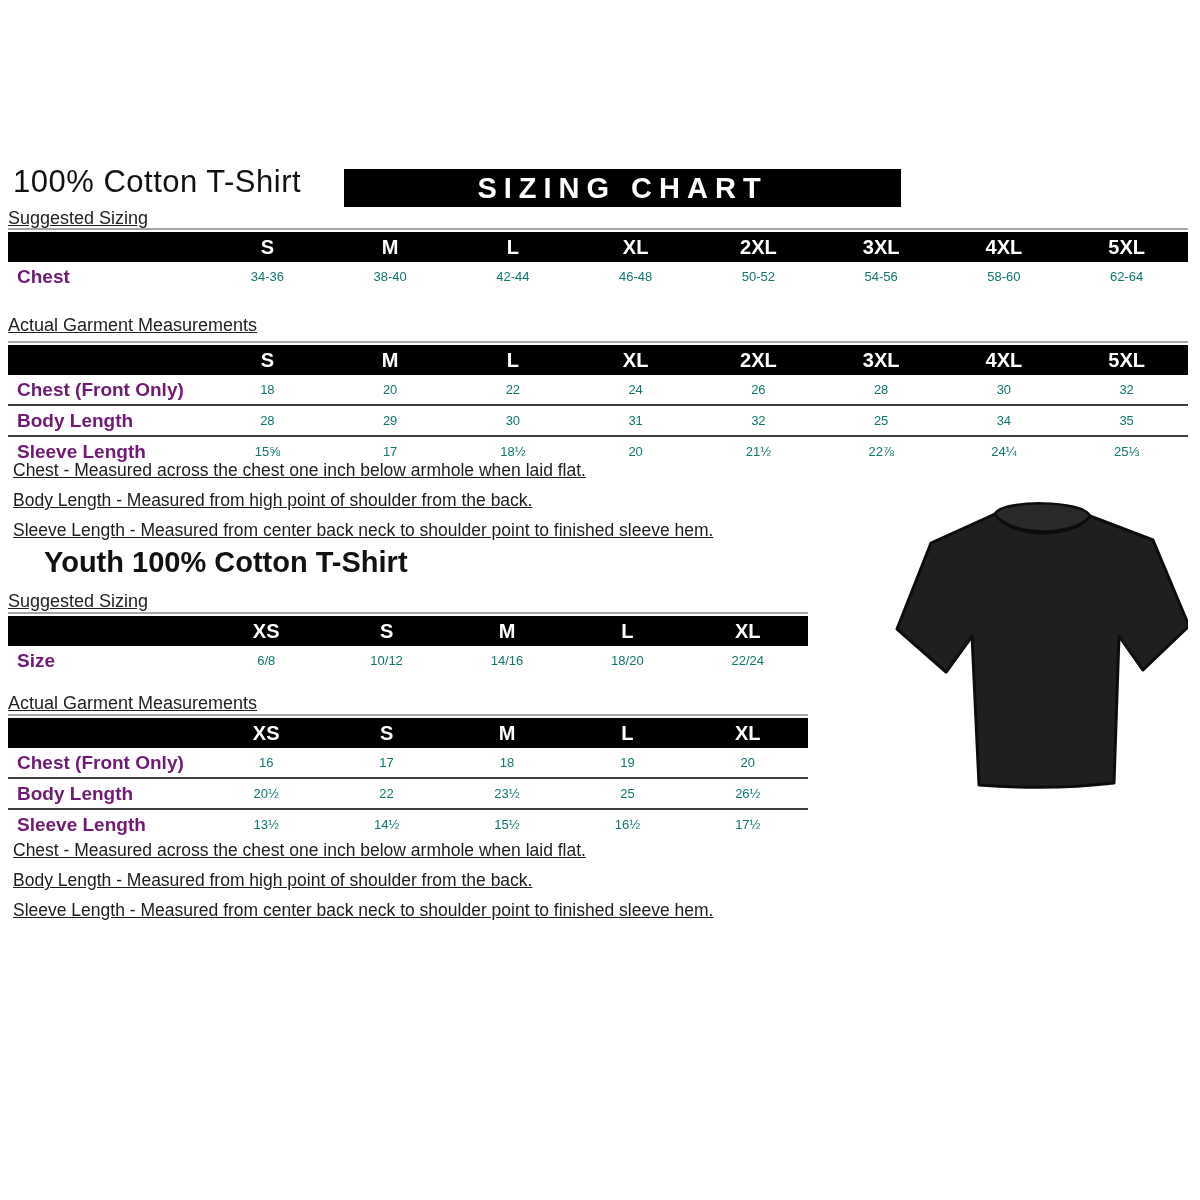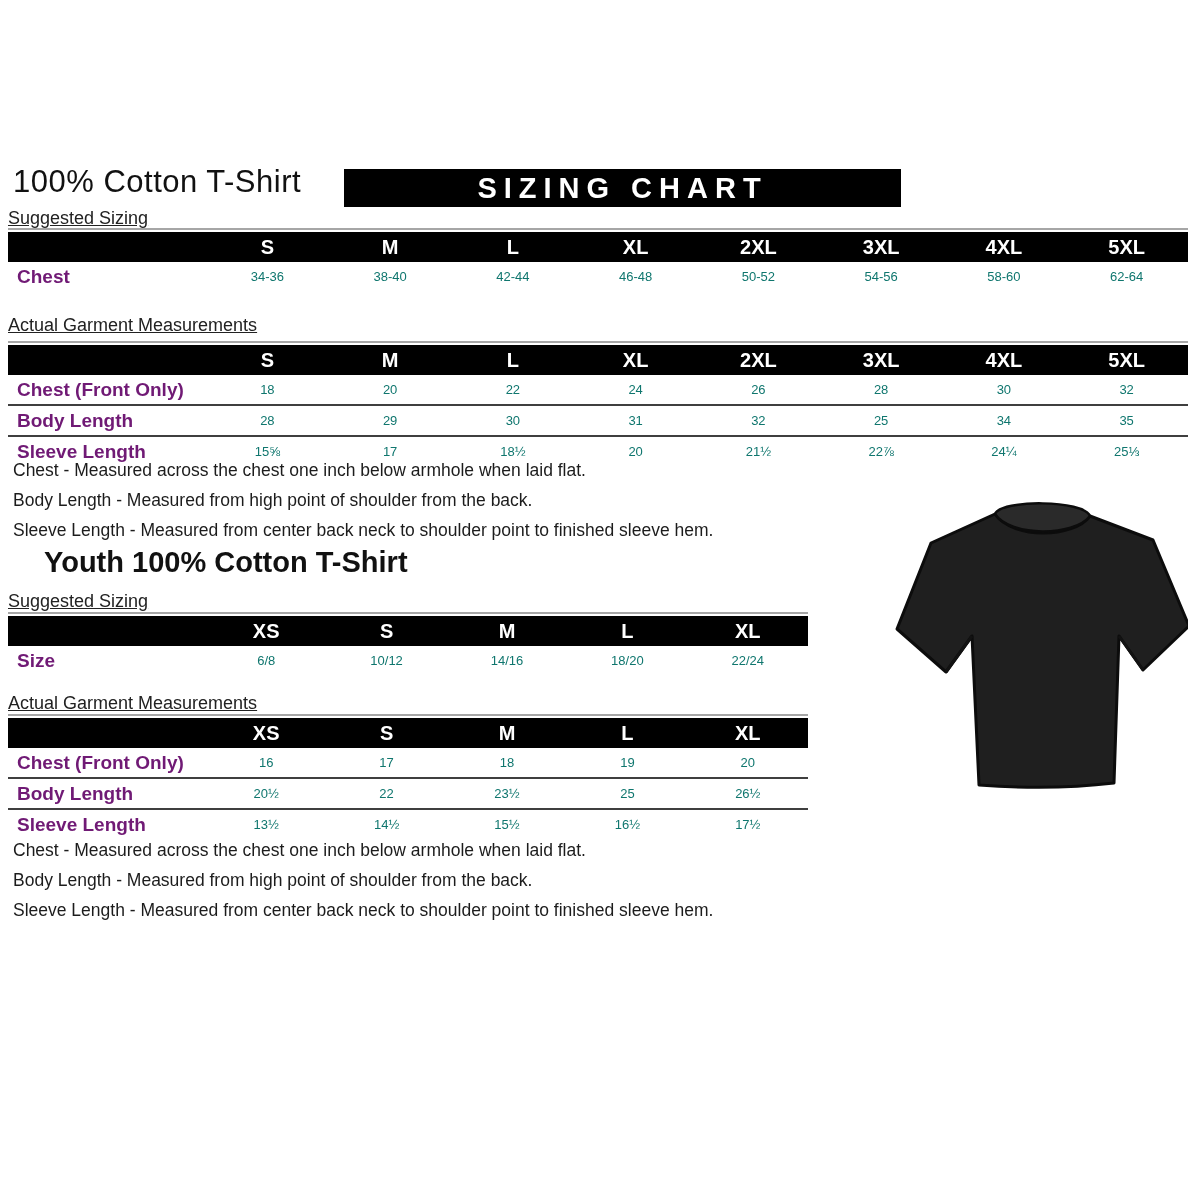--- a/index.html
+++ b/index.html
@@ -21,21 +21,21 @@
   .row{display:grid;align-items:center;}
   .adult .row{grid-template-columns:198px repeat(8,1fr);width:1180px;}
   .youth .row{grid-template-columns:198px repeat(5,1fr);width:800px;}
   .hrow{background:#000;height:30px;color:#fff;}
   .hrow .cell{font-weight:700;font-size:20px;text-align:center;}
   .vrow{height:29px;background:#fff;}
   .vrow .cell{font-size:13px;text-align:center;color:#0f766e;}
   .vrow .label{font-size:19px;text-align:left;padding-left:9px;font-weight:700;color:#701a75;}
   .vrow .label .suffix{font-weight:700;}
   .sep{border-top:2px solid #3f3f3f;}
-  .notes{left:13px;width:780px;}
+  .notes{left:13px;width:780px;text-decoration:underline;}
   .notes div{font-size:17.5px;line-height:30px;color:#1c1c1c;}
   .tshirt{left:892px;top:486px;}
 </style>
 </head>
 <body>
 
 <div class="canvas">
 
   <div class="abs page-title">100% Cotton T-Shirt</div>
   <div class="abs banner">

